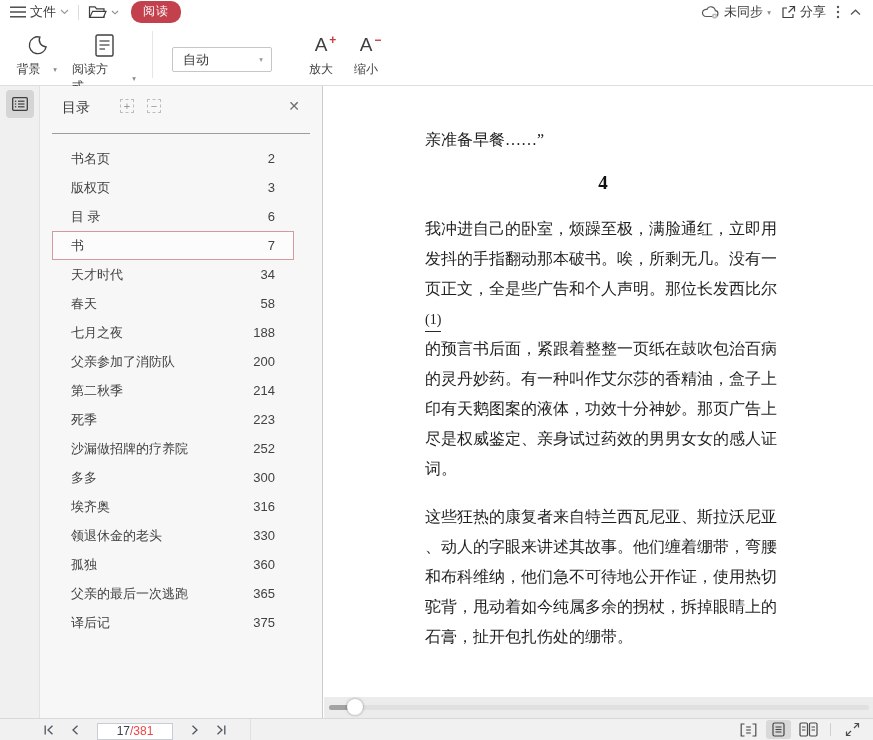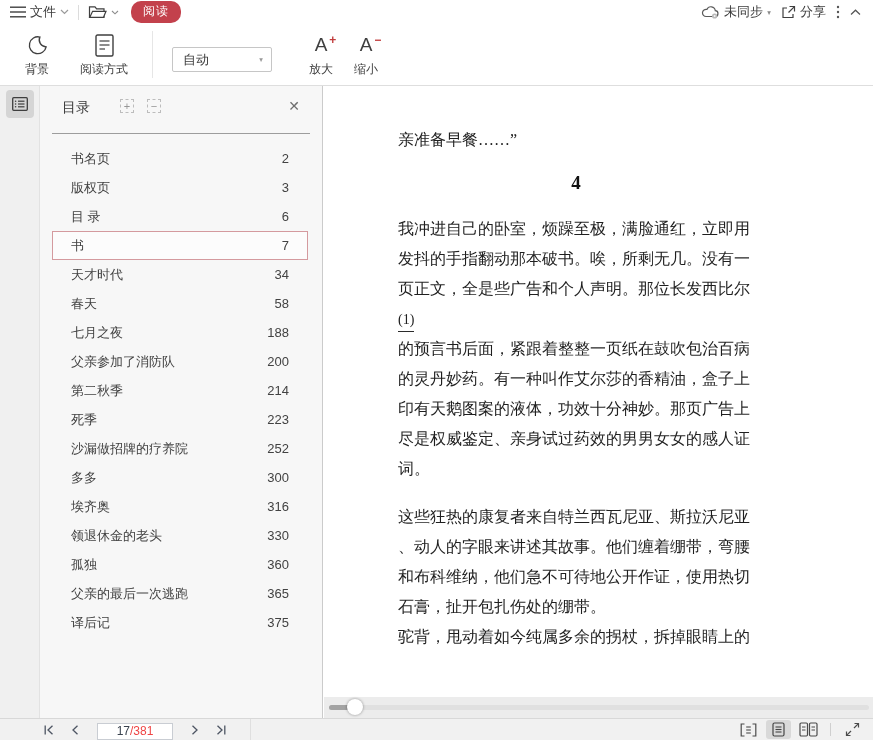--- a/index.html
+++ b/index.html
@@ -21,21 +21,21 @@
   .read-pill { margin-left:12px; background:#c3414c; color:#fff; font-size:12px;
     padding:2px 12px 3px; border-radius:10px; letter-spacing:1px; }
   .caret-sm { font-size:8px; color:#8a8a8a; transform:scale(.9); }
   .tb-right > * { margin-left:10px; }
 
   
   .ribbon { position:absolute; top:24px; left:0; right:0; height:62px;
     background:#fff; border-bottom:1px solid #dedede; }
   .rb-group { position:absolute; top:7px; display:flex; flex-direction:column;
     align-items:center; gap:4px; }
-  .rb-label { font-size:12px; color:#3d3d3d; display:flex; align-items:center; gap:13px;flex-direction:column; }
+  .rb-label { font-size:12px; color:#3d3d3d; display:flex; align-items:center; gap:13px; }
   .rb-icon { height:26px; display:flex; align-items:flex-end; justify-content:center; }
   .rb-div { position:absolute; left:152px; top:7px; width:1px; height:47px; background:#e6e6e6; }
   .zoom-select { position:absolute; left:172px; top:23px; width:100px; height:25px;
     background:#fff; border:1px solid #c6c6c6; border-radius:2px;
     display:flex; align-items:center; justify-content:space-between;
     padding:0 8px 0 10px; font-size:13px; color:#3d3d3d; }
   .zoom-select .caret-sm { color:#999; }
   .fontA { position:relative; font-size:19px; color:#3f3f3f; line-height:20px;
     font-family:"Liberation Sans", sans-serif; }
   .fontA .mark { position:absolute; top:-5px; right:-9px; font-size:12px;
@@ -53,29 +53,29 @@
     background:#f7f7f7; border-right:1px solid #cbcbcb; }
   .sb-header { position:absolute; top:13px; left:22px; right:22px; height:22px;
     display:flex; }
   .sb-title { font-size:14px; color:#3a3a3a; }
   .tree-btn { width:14px; height:14px; border:1px dashed #bdbdbd; color:#969696;
     font-size:11px; line-height:12px; text-align:center; background:#f7f7f7; }
   .tree-btn.first { margin-left:30px; }
   .tree-btn + .tree-btn { margin-left:13px; }
   .sb-close { margin-left:auto; color:#6e6e6e; font-size:14px; line-height:14px; cursor:default; }
   .sb-divider { position:absolute; top:47px; left:12px; right:12px; height:1px; background:#9d9d9d; }
-  .sb-list { position:absolute; top:58px; left:12px; right:14px; }
+  .sb-list { position:absolute; top:58px; left:12px; right:28px; }
   .sb-item { height:29px; display:flex; align-items:center; padding:0 18px;
     font-size:13px; color:#424242; border:1px solid transparent; cursor:default; }
   .sb-item .pg { margin-left:auto; font-size:13px; color:#424242; }
   .sb-item.selected { border-color:#d49a9e; background:#fcfcfc; }
 
   
   .content { position:absolute; left:324px; top:86px; right:0; bottom:43px; background:#fff; }
-  .page-text { position:absolute; left:74px; top:39px; width:356px;
+  .page-text { position:absolute; left:101px; top:39px; width:356px;
     font-family:"Liberation Serif", serif; font-size:16px; color:#1f1f1f; }
   .line { height:30px; line-height:30px; white-space:nowrap; }
   .chapter { margin-top:13px; height:30px; line-height:30px; text-align:center;
     font-weight:bold; font-size:19px; color:#111; }
   .para1 { margin-top:16px; }
   .para2 { margin-top:18px; }
   .footnote { display:inline-block; font-size:14px; border-bottom:1px solid #2b2b2b;
     line-height:22px; }
 
   
@@ -348,22 +348,22 @@
       <div class="line">的预言书后面，紧跟着整整一页纸在鼓吹包治百病</div>
       <div class="line">的灵丹妙药。有一种叫作艾尔莎的香精油，盒子上</div>
       <div class="line">印有天鹅图案的液体，功效十分神妙。那页广告上</div>
       <div class="line">尽是权威鉴定、亲身试过药效的男男女女的感人证</div>
       <div class="line">词。</div>
     </div>
     <div class="para2">
       <div class="line">这些狂热的康复者来自特兰西瓦尼亚、斯拉沃尼亚</div>
       <div class="line">、动人的字眼来讲述其故事。他们缠着绷带，弯腰</div>
       <div class="line">和布科维纳，他们急不可待地公开作证，使用热切</div>
+      <div class="line">驼背，甩动着如今纯属多余的拐杖，拆掉眼睛上的</div>
       <div class="line">石膏，扯开包扎伤处的绷带。</div>
-      <div class="line">驼背，甩动着如今纯属多余的拐杖，拆掉眼睛上的</div>
     </div>
   </div>
 </div>
 
 <div class="slider-row">
   <div class="slider-track"></div>
   <div class="slider-fill"></div>
   <div class="slider-handle"></div>
 </div>
 

